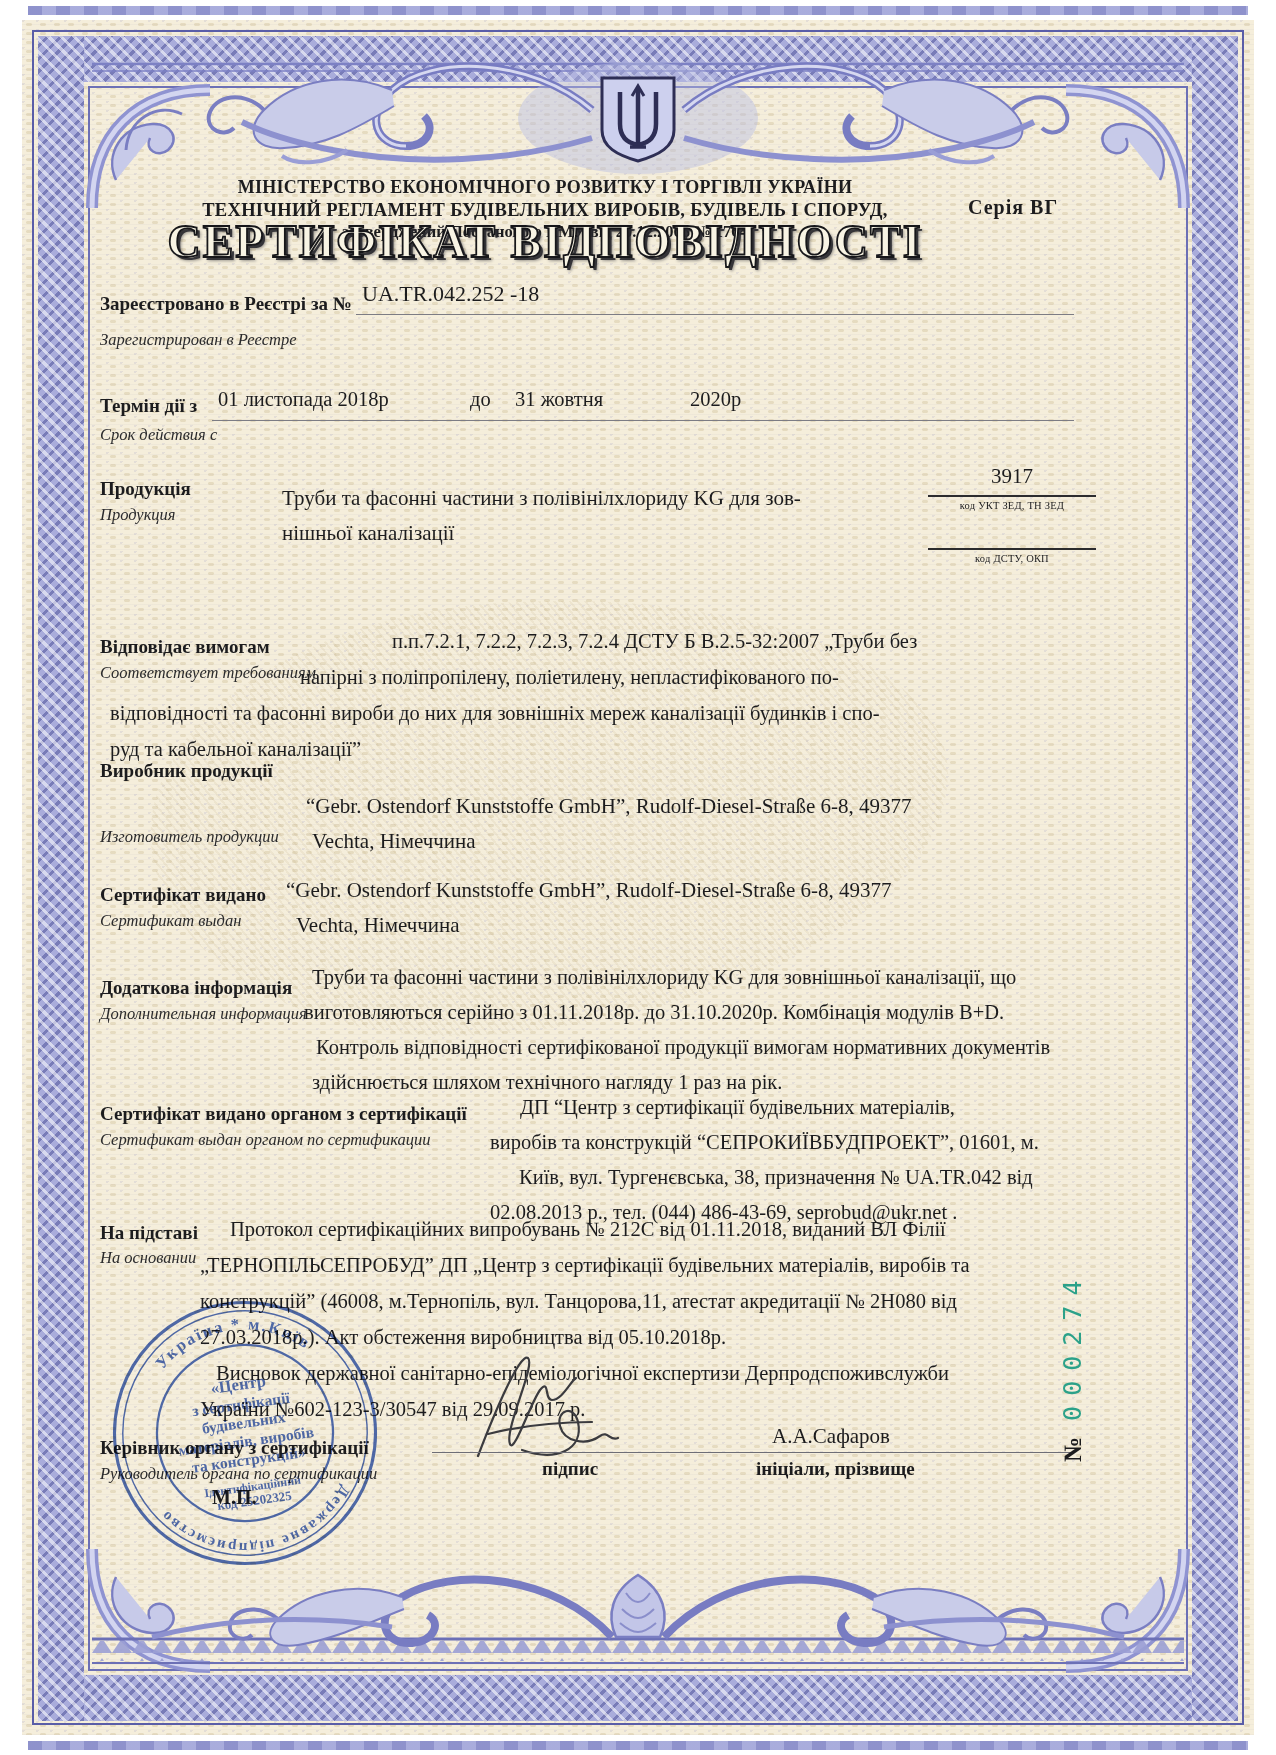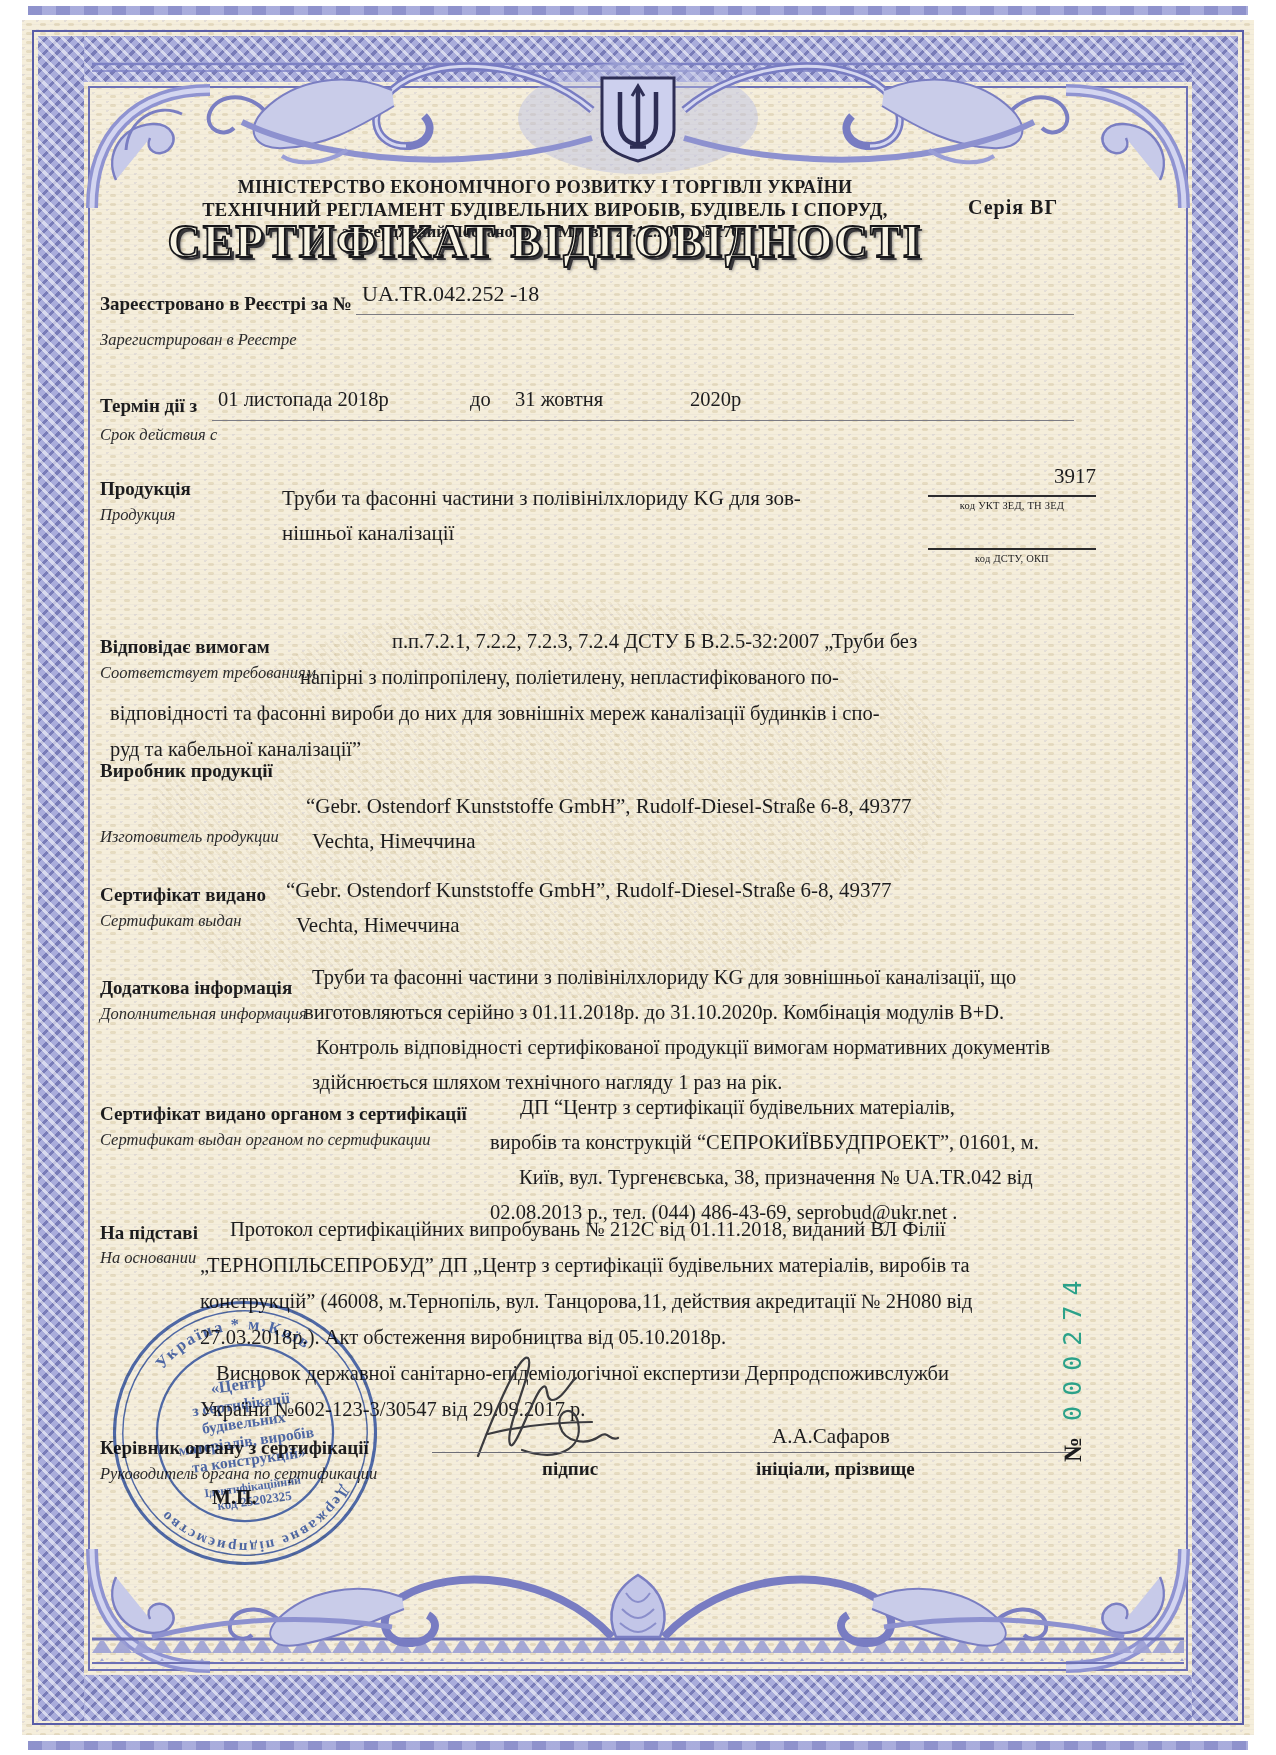--- a/index.html
+++ b/index.html
@@ -166,21 +166,21 @@
   <div class="t body-t" style="left:515px;top:388px;">31  жовтня</div>
   <div class="t body-t" style="left:690px;top:388px;">2020р</div>
   <div class="rule" style="left:212px;top:420px;width:862px;"></div>
   <div class="t lbl-ru" style="left:100px;top:425px;">Срок действия с</div>
 
   <div class="t lbl" style="left:100px;top:478px;">Продукція</div>
   <div class="t lbl-ru" style="left:100px;top:505px;">Продукция</div>
   <div class="t body-t" style="left:282px;top:486px;font-size:21px;">Труби та фасонні частини з полівінілхлориду KG для зов-</div>
   <div class="t body-t" style="left:282px;top:521px;font-size:21px;">нішньої каналізації</div>
 
-  <div class="t" style="left:928px;top:464px;width:168px;text-align:right;font-size:21px;">3917</div>
+  <div class="t" style="left:928px;top:464px;width:168px;text-align:center;font-size:21px;">3917</div>
   <div class="code-rule" style="left:928px;top:495px;"></div>
   <div class="code-cap" style="left:928px;top:500px;">код УКТ ЗЕД, ТН ЗЕД</div>
   <div class="code-rule" style="left:928px;top:548px;"></div>
   <div class="code-cap" style="left:928px;top:553px;">код ДСТУ, ОКП</div>
 
   <div class="t lbl" style="left:100px;top:636px;">Відповідає вимогам</div>
   <div class="t lbl-ru" style="left:100px;top:663px;">Соответствует требованиям</div>
   <div class="t body-t" style="left:392px;top:630px;">п.п.7.2.1, 7.2.2, 7.2.3, 7.2.4 ДСТУ Б В.2.5-32:2007 „Труби без</div>
   <div class="t body-t" style="left:300px;top:666px;">напірні з поліпропілену, поліетилену, непластифікованого по-</div>
   <div class="t body-t" style="left:110px;top:702px;">відповідності та фасонні вироби до них для зовнішніх мереж каналізації будинків і спо-</div>
@@ -207,21 +207,21 @@
   <div class="t lbl-ru" style="left:100px;top:1130px;">Сертификат выдан органом по сертификации</div>
   <div class="t body-t" style="left:520px;top:1096px;">ДП “Центр з сертифікації будівельних матеріалів,</div>
   <div class="t body-t" style="left:490px;top:1131px;">виробів та конструкцій “СЕПРОКИЇВБУДПРОЕКТ”, 01601, м.</div>
   <div class="t body-t" style="left:476px;top:1166px;margin-left:43px;">Київ, вул. Тургенєвська, 38, призначення № UA.TR.042 від</div>
   <div class="t body-t" style="left:490px;top:1201px;">02.08.2013 р., тел. (044) 486-43-69, seprobud@ukr.net .</div>
 
   <div class="t lbl" style="left:100px;top:1222px;">На підставі</div>
   <div class="t lbl-ru" style="left:100px;top:1248px;">На основании</div>
   <div class="t body-t" style="left:230px;top:1218px;">Протокол сертифікаційних випробувань № 212С від 01.11.2018, виданий ВЛ Філії</div>
   <div class="t body-t" style="left:200px;top:1254px;">„ТЕРНОПІЛЬСЕПРОБУД” ДП „Центр з сертифікації будівельних матеріалів, виробів та</div>
-  <div class="t body-t" style="left:200px;top:1290px;">конструкцій” (46008, м.Тернопіль, вул. Танцорова,11, действия акредитації № 2Н080 від</div>
+  <div class="t body-t" style="left:200px;top:1290px;">конструкцій” (46008, м.Тернопіль, вул. Танцорова,11, атестат акредитації № 2Н080 від</div>
   <div class="t body-t" style="left:200px;top:1326px;">27.03.2018р.). Акт обстеження виробництва від 05.10.2018р.</div>
   <div class="t body-t" style="left:216px;top:1362px;">Висновок державної санітарно-епідеміологічної експертизи Дерпродспоживслужби</div>
   <div class="t body-t" style="left:200px;top:1398px;">України №602-123-3/30547 від  29.09.2017 р.</div>
 
   <div class="t lbl" style="left:100px;top:1437px;text-align:center;">Керівник органу з сертифікації</div>
   <div class="t lbl-ru" style="left:100px;top:1464px;">Руководитель органа по сертификации</div>
 
   <svg class="sig-svg" viewBox="0 0 200 125">
     <g fill="none" stroke="#3b3b3f" stroke-width="2.2" stroke-linecap="round">
       <path d="M18,118 C34,76 60,14 68,20 C76,27 44,92 50,106 C54,116 70,66 80,52 C90,40 84,62 92,62 C102,62 110,44 116,40"></path>

